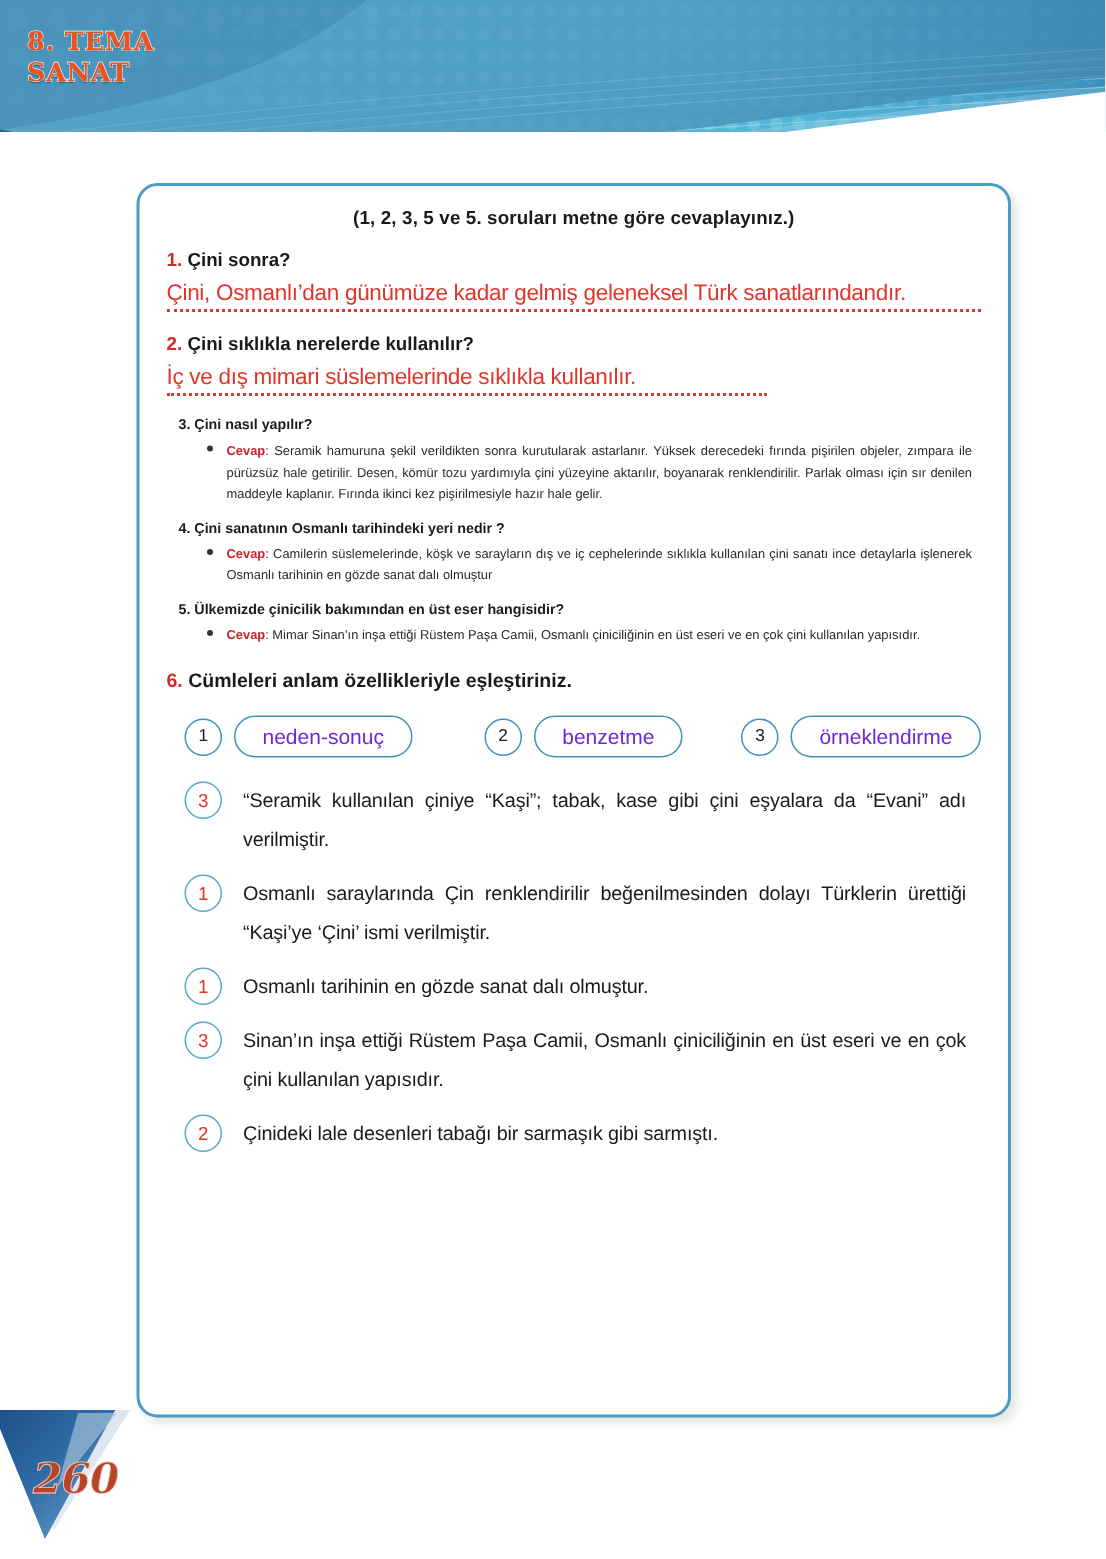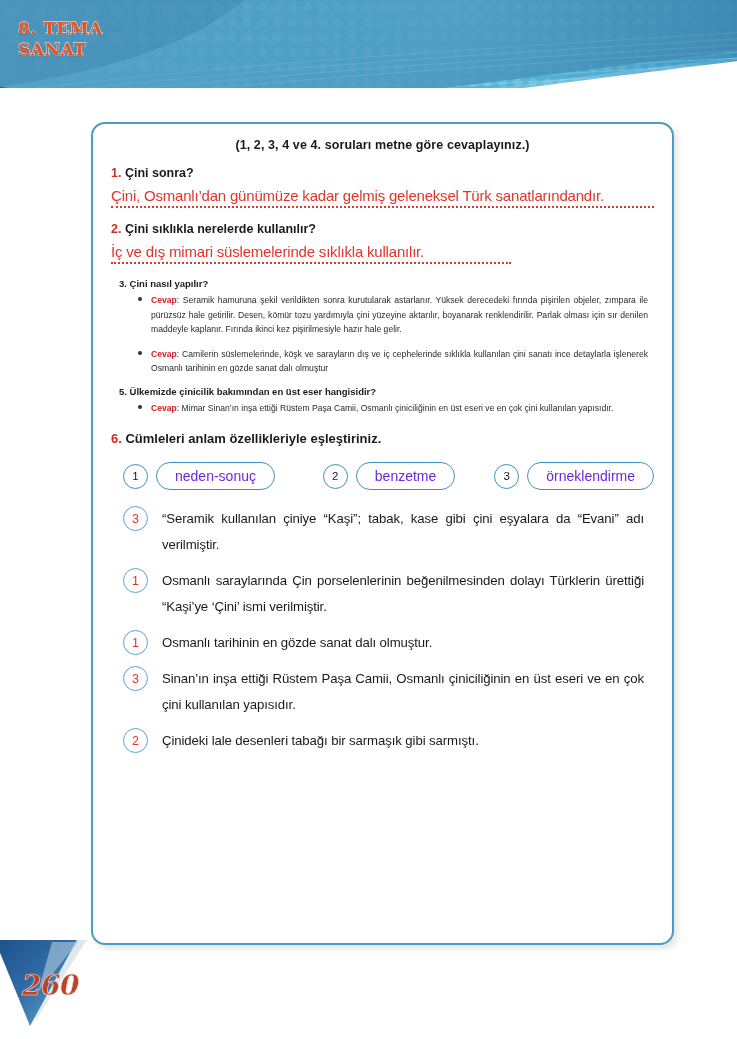--- a/index.html
+++ b/index.html
@@ -264,21 +264,21 @@
     </svg>
 
     <div class="tema-title">
       <span>8. TEMA</span>
       <span>SANAT</span>
     </div>
   </div>
 
   <div class="card">
 
-    <div class="instruction">(1, 2, 3, 4 ve 4. soruları metne göre cevaplayınız.)</div>
+    <div class="instruction">(1, 2, 3, 5 ve 5. soruları metne göre cevaplayınız.)</div>
 
     <div class="q-bold">
       <span class="qnum">1.</span>
       <span>Çini sonra?</span>
     </div>
     <div class="answer-red">Çini, Osmanlı’dan günümüze kadar gelmiş geleneksel Türk sanatlarındandır.</div>
 
     <div class="q-bold">
       <span class="qnum">2.</span>
       <span>Çini sıklıkla nerelerde kullanılır?</span>
@@ -287,20 +287,24 @@
 
     <div class="q-small">
       <span>3.</span>
       <span>Çini nasıl yapılır?</span>
     </div>
     <div class="cevap-item">
       <span class="bullet"></span>
       <span class="cevap-lbl">Cevap</span><span>: </span><span>Seramik hamuruna şekil verildikten sonra kurutularak astarlanır. Yüksek derecedeki fırında pişirilen objeler, zımpara ile pürüzsüz hale getirilir. Desen, kömür tozu yardımıyla çini yüzeyine aktarılır, boyanarak renklendirilir. Parlak olması için sır denilen maddeyle kaplanır. Fırında ikinci kez pişirilmesiyle hazır hale gelir.</span>
     </div>
 
+    <div class="q-small">
+      <span>4.</span>
+      <span>Çini sanatının Osmanlı tarihindeki yeri nedir ?</span>
+    </div>
     <div class="cevap-item">
       <span class="bullet"></span>
       <span class="cevap-lbl">Cevap</span><span>: </span><span>Camilerin süslemelerinde, köşk ve sarayların dış ve iç cephelerinde sıklıkla kullanılan çini sanatı ince detaylarla işlenerek Osmanlı tarihinin en gözde sanat dalı olmuştur</span>
     </div>
 
     <div class="q-small">
       <span>5.</span>
       <span>Ülkemizde çinicilik bakımından en üst eser hangisidir?</span>
     </div>
     <div class="cevap-item">
@@ -329,21 +333,21 @@
         <div class="pill">örneklendirme</div>
       </div>
     </div>
 
     <div class="match-item">
       <div class="match-circle">3</div>
       <div class="match-text">“Seramik kullanılan çiniye “Kaşi”; tabak, kase gibi çini eşyalara da “Evani” adı verilmiştir.</div>
     </div>
     <div class="match-item">
       <div class="match-circle">1</div>
-      <div class="match-text">Osmanlı saraylarında Çin porselenlerinin beğenilmesinden dolayı Türklerin ürettiği “Kaşi’ye ‘Çini’ ismi verilmiştir.</div>
+      <div class="match-text">Osmanlı saraylarında Çin renklendirilir beğenilmesinden dolayı Türklerin ürettiği “Kaşi’ye ‘Çini’ ismi verilmiştir.</div>
     </div>
     <div class="match-item">
       <div class="match-circle">1</div>
       <div class="match-text nojust">Osmanlı tarihinin en gözde sanat dalı olmuştur.</div>
     </div>
     <div class="match-item">
       <div class="match-circle">3</div>
       <div class="match-text">Sinan’ın inşa ettiği Rüstem Paşa Camii, Osmanlı çiniciliğinin en üst eseri ve en çok çini kullanılan yapısıdır.</div>
     </div>
     <div class="match-item">

